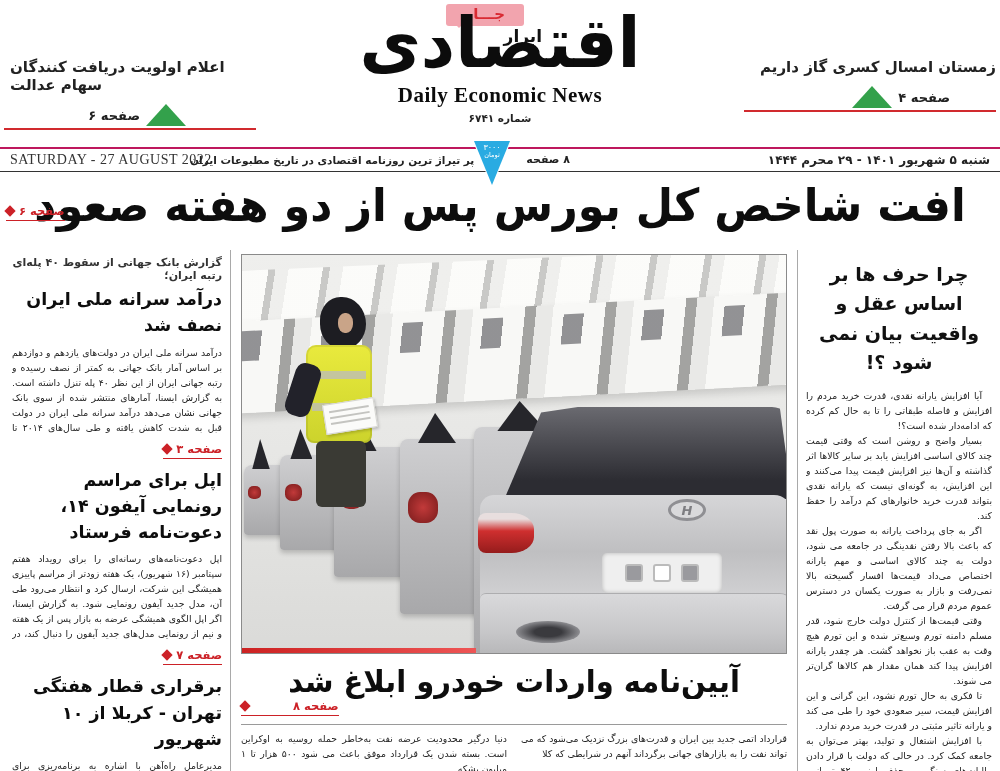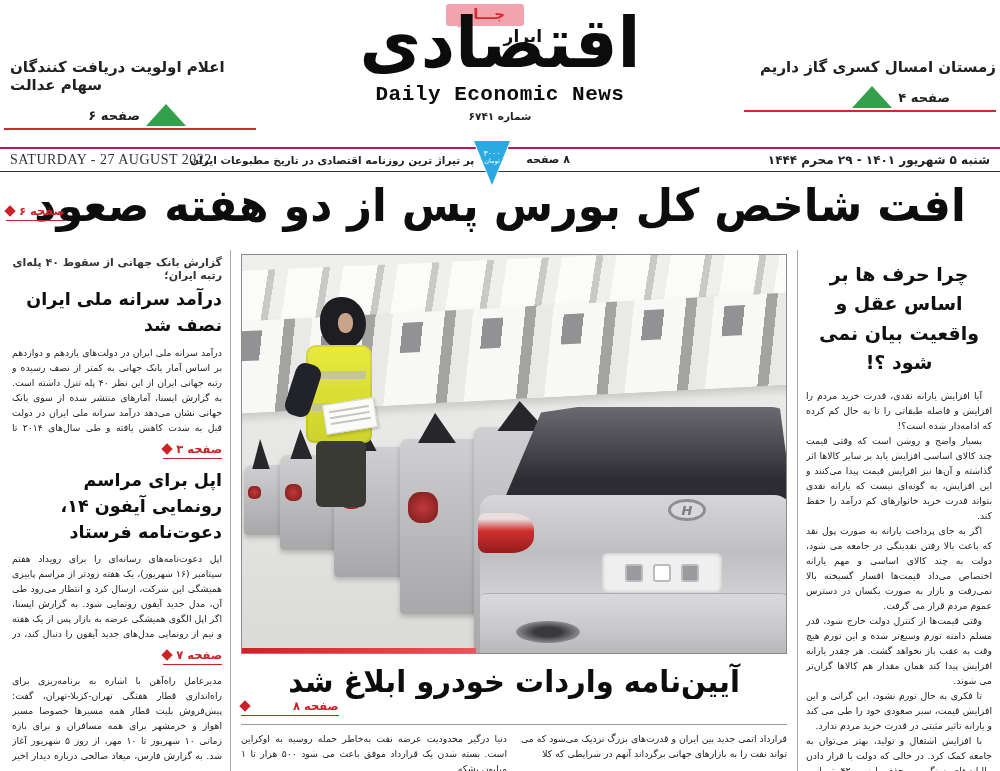--- a/index.html
+++ b/index.html
@@ -17,33 +17,33 @@
   .teaser-left .t-pagerow { justify-content:flex-start; flex-direction:row; padding-right:70px; }
   .teaser-right .t-pagerow { padding-right:46px; }
   .tri-up { width:0; height:0; border-left:20px solid transparent; border-right:20px solid transparent; border-bottom:22px solid #33a14b; display:inline-block; }
   .t-underline { height:2px; background:#d12a2e; margin-top:2px; }
 
   .masthead { position:absolute; right:300px; width:400px; top:0; text-align:center; }
   .mh-big { font-size:67px; font-weight:bold; color:#0c0c0c; line-height:1.3; transform:scaleY(1.04); letter-spacing:-2px; }
   .mh-small { position:absolute; top:26px; right:158px; font-size:17px; font-weight:bold; color:#111; }
   .mh-badge { position:absolute; top:4px; right:176px; background:#f2a4ae; color:#d92b33; font-weight:bold; font-size:15px; padding:1px 19px 3px; border-radius:3px; }
   .mh-badge::after { content:""; position:absolute; bottom:-7px; left:8px; border:5px solid transparent; border-top-color:#f2a4ae; }
-  .mh-sub { font-family:Liberation Mono, monospace; font-weight:bold; font-size:21px; color:#0c0c0c; margin-top:-4px; letter-spacing:0.5px; }
+  .mh-sub { font-family:Liberation Serif, serif; font-weight:bold; font-size:21px; color:#0c0c0c; margin-top:-4px; letter-spacing:0.5px; }
   .mh-issue { font-size:10.5px; font-weight:bold; color:#222; margin-top:4px; }
 
   
   .date-strip { position:relative; height:25px; border-top:2px solid #be185d; border-bottom:1px solid #333; }
   .ds-en { position:absolute; left:10px; top:3px; font-family:"Liberation Serif","DejaVu Serif",serif; font-size:14px; color:#333; letter-spacing:0.5px; direction:ltr; }
   .ds-fa { position:absolute; right:10px; top:4px; font-size:12px; font-weight:bold; color:#222; }
   .ds-mid { position:absolute; right:430px; top:4px; display:flex; gap:52px; align-items:center; }
   .ds-pages { font-size:11px; font-weight:bold; color:#222; }
   .ds-slogan { font-size:10.5px; font-weight:bold; color:#222; }
   .price-tri { position:absolute; right:488px; top:-10px; width:40px; height:48px; clip-path:polygon(0 0,100% 0,50% 100%); background:#fff; z-index:5; }
   .price-tri-inner { position:absolute; inset:2px; clip-path:polygon(0 0,100% 0,50% 100%); background:#29abe2; color:#fff; text-align:center; }
-  .price-amt { font-size:8px; font-weight:normal; margin-top:8px; }
+  .price-amt { font-size:8px; font-weight:normal; margin-top:2px; }
   .price-unit { font-size:6.5px; margin-top:-1px; }
 
   
   .lead { position:relative; height:78px; }
   .lead-h { text-align:center; font-size:43px; font-weight:bold; color:#0d0d0d; padding-top:8px; transform:scaleY(1.05); }
   .page-marker { display:inline-flex; align-items:center; gap:5px; color:#cc2127; font-size:11.5px; font-weight:bold; border-bottom:1.5px solid #cc2127; padding-bottom:2px; }
   .pm-diamond { width:8px; height:8px; background:#cc2127; transform:rotate(45deg); display:inline-block; }
   .lead .page-marker { position:absolute; left:6px; top:32px; }
 
   
@@ -250,19 +250,20 @@
         <div class="bodytext art-body">اپل دعوت‌نامه‌های رسانه‌ای را برای رویداد هفتم سپتامبر (۱۶ شهریور)، یک هفته زودتر از مراسم پاییزی همیشگی این شرکت، ارسال کرد و انتظار می‌رود طی آن، مدل جدید آیفون رونمایی شود. به گزارش ایسنا، اگر اپل الگوی همیشگی عرضه به بازار پس از یک هفته و نیم از رونمایی مدل‌های جدید آیفون را دنبال کند، در این صورت ممکن است دو هفته بیشتر به زمان فروش آیفون در ...</div>
         <div class="art-marker">
           <span class="page-marker">
             <span>صفحه ۷</span>
             <span class="pm-diamond"></span>
           </span>
         </div>
       </div>
 
       <div class="article">
+        <div class="art-title">برقراری قطار هفتگی تهران - کربلا از ۱۰ شهریور</div>
         <div class="bodytext art-body">مدیرعامل راه‌آهن با اشاره به برنامه‌ریزی برای راه‌اندازی قطار هفتگی تهران-کربلا-تهران، گفت: پیش‌فروش بلیت قطار همه مسیرها خصوصا مسیر اهواز و خرمشهر برای همه مسافران و برای بازه زمانی ۱۰ شهریور تا ۱۰ مهر، از روز ۵ شهریور آغاز شد. به گزارش فارس، میعاد صالحی درباره دیدار اخیر خود با مدیرعامل راه‌آهن عراق بابت...</div>
 
       </div>
 
     </aside>
   </div>
 </div>
 
 </body></html>

